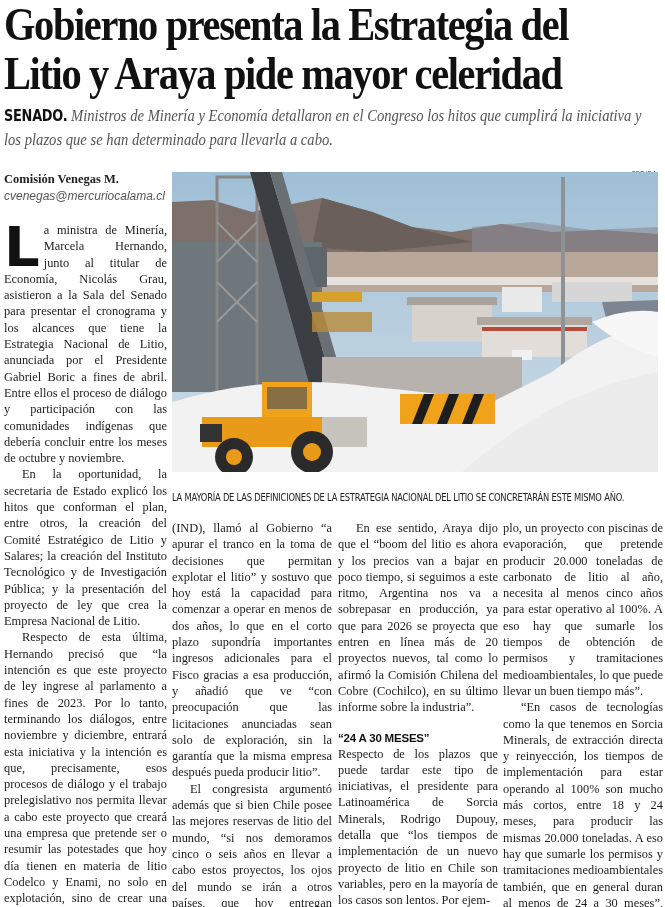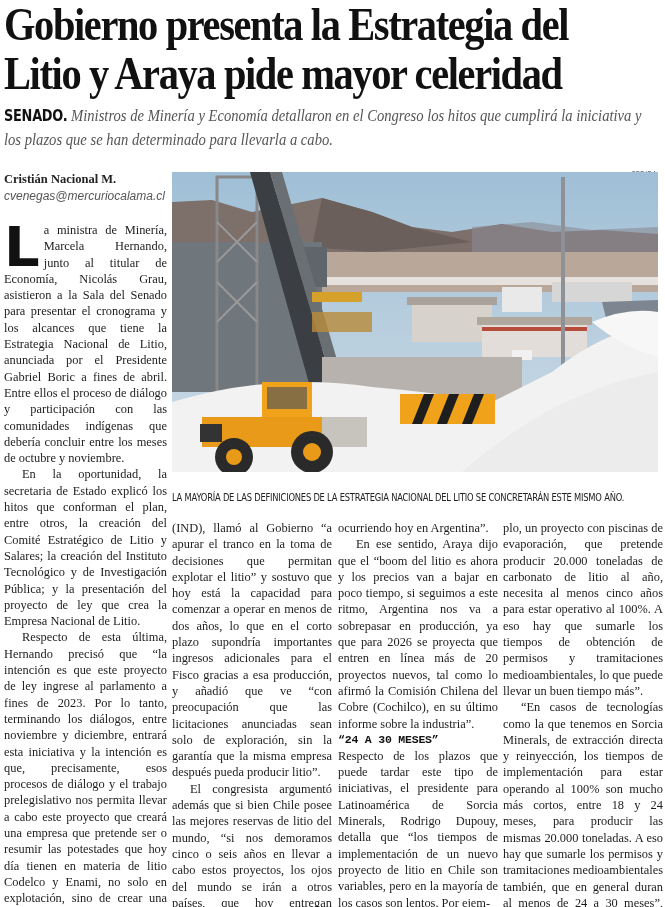--- a/index.html
+++ b/index.html
@@ -35,22 +35,22 @@
   }
 
   .col {
     position: absolute; font-family: "Liberation Serif", "DejaVu Serif", serif;
     font-size: 12.4px; line-height: 16.3px; color: #1c1c1c; text-align: justify;
     hyphens: manual;
   }
   .col p { text-indent: 18px; }
   .col p.noindent { text-indent: 0; }
   .col h3 {
-    font-family: Liberation Mono, monospace; font-weight: bold;
-    font-size: 11.5px; letter-spacing: -0.2px; color: #111; line-height: 16px;
+    font-family: Liberation Sans, sans-serif; font-weight: bold;
+    font-size: 11.5px; letter-spacing: -0.2px; color: #111; margin-top: 14px; line-height: 16px;
   }
   .col1 { left: 4px; top: 222px; width: 163px; }
   .col2 { left: 172px; top: 520px; width: 160px; }
   .col3 { left: 338px; top: 520px; width: 160px; }
   .col4 { left: 503px; top: 520px; width: 160px; }
 
   .dropcap {
     float: left; font-family: "DejaVu Sans", sans-serif; font-weight: bold;
     font-size: 56px; line-height: 46px; margin: 2px 4px 0 0; color: #111;
   }
@@ -76,21 +76,21 @@
   <span>Gobierno presenta la Estrategia del</span><br>
   <span>Litio y Araya pide mayor celeridad</span>
 </h1>
 
 <div class="deck">
   <span class="kicker">SENADO.</span>
   <span class="deck-text">Ministros de Minería y Economía detallaron en el Congreso los hitos que cumplirá la iniciativa y los plazos que se han determinado para llevarla a cabo.</span>
 </div>
 
 <div class="byline">
-  <div class="author">Cristián Nacional M.</div>
+  <div class="author">Comisión Venegas M.</div>
   <div class="email">cvenegas@mercuriocalama.cl</div>
 </div>
 
 <div class="photo-credit">CEDIDA</div>
 
 <div class="photo" title="Cargador frontal amarillo moviendo sal en una planta de litio con cinta transportadora y montañas al fondo">
   <svg width="486" height="300" viewBox="0 0 486 300">
     <defs>
       <linearGradient id="sky" x1="0" y1="0" x2="0" y2="1">
         <stop offset="0" stop-color="#9fbfd6"></stop>
@@ -163,21 +163,20 @@
   <p>Respecto de esta última, Hernando precisó que “la intención es que este proyecto de ley ingrese al parlamento a fines de 2023. Por lo tanto, terminando los diálogos, entre noviembre y diciembre, entrará esta iniciativa y la intención es que, precisamente, esos procesos de diálogo y el trabajo prelegislativo nos permita llevar a cabo este proyecto que creará una empresa que pretende ser o resumir las potestades que hoy día tienen en materia de litio Codelco y Enami, no solo en explotación, sino de crear una industria del litio”.</p>
 
 </div>
 
 <div class="col col2">
   <p class="noindent">(IND), llamó al Gobierno “a apurar el tranco en la toma de decisiones que permitan explotar el litio” y sostuvo que hoy está la capacidad para comenzar a operar en menos de dos años, lo que en el corto plazo supondría importantes ingresos adicionales para el Fisco gracias a esa producción, y añadió que ve “con preocupación que las licitaciones anunciadas sean solo de exploración, sin la garantía que la misma empresa después pueda producir litio”.</p>
   <p>El congresista argumentó además que si bien Chile posee las mejores reservas de litio del mundo, “si nos demoramos cinco o seis años en llevar a cabo estos proyectos, los ojos del mundo se irán a otros países, que hoy entregan mayores facilidades para la inversión, solo por señalar alguno podemos ver lo que está</p>
 </div>
 
 <div class="col col3">
-  <p class="noindent">ocurriendo hoy en Argentina”.</p>
   <p>En ese sentido, Araya dijo que el “boom del litio es ahora y los precios van a bajar en poco tiempo, si seguimos a este ritmo, Argentina nos va a sobrepasar en producción, ya que para 2026 se proyecta que entren en línea más de 20 proyectos nuevos, tal como lo afirmó la Comisión Chilena del Cobre (Cochilco), en su último informe sobre la industria”.</p>
   <h3>“24 A 30 MESES”</h3>
   <p class="noindent">Respecto de los plazos que puede tardar este tipo de iniciativas, el presidente para Latinoamérica de Sorcia Minerals, Rodrigo Dupouy, detalla que “los tiempos de implementación de un nuevo proyecto de litio en Chile son variables, pero en la mayoría de los casos son lentos. Por ejem-</p>
 </div>
 
 <div class="col col4">
   <p class="noindent">plo, un proyecto con piscinas de evaporación, que pretende producir 20.000 toneladas de carbonato de litio al año, necesita al menos cinco años para estar operativo al 100%. A eso hay que sumarle los tiempos de obtención de permisos y tramitaciones medioambientales, lo que puede llevar un buen tiempo más”.</p>
   <p><span>“En casos de tecnologías como la que tenemos en Sorcia Minerals, de extracción directa y reinyección, los tiempos de implementación para estar operando al 100% son mucho más cortos, entre 18 y 24 meses, para producir las mismas 20.000 toneladas. A eso hay que sumarle los permisos y tramitaciones medioambientales también, que en general duran al menos de 24 a 30 meses”, complementó el ejecutivo.</span> </p>
 </div>
 

